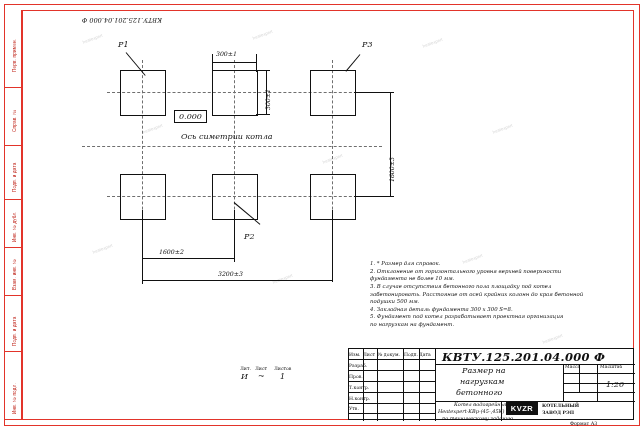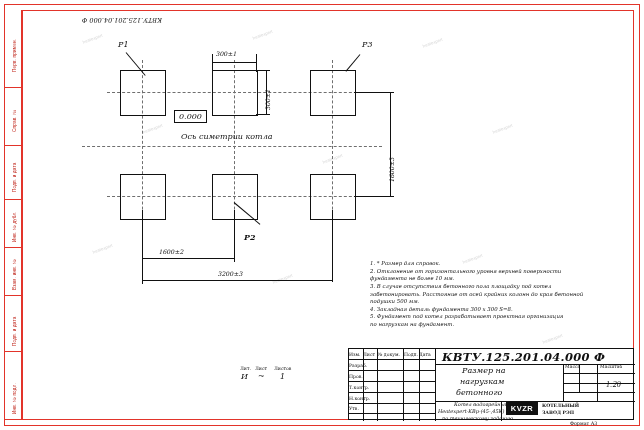--- a/index.html
+++ b/index.html
@@ -114,21 +114,21 @@
     <div class="square" style="left:98px;top:164px;width:44px;height:44px;"></div>
     <div class="square" style="left:190px;top:164px;width:44px;height:44px;"></div>
     <div class="square" style="left:288px;top:164px;width:44px;height:44px;"></div>
 
     <div class="lbl" style="left:96px;top:30px;">Р1</div>
     <div class="leader" style="left:104px;top:42px;width:30px;transform:rotate(50deg);"></div>
 
     <div class="lbl" style="left:340px;top:30px;">Р3</div>
     <div class="leader" style="left:338px;top:44px;width:22px;transform:rotate(130deg);"></div>
 
-    <div class="lbl" style="left:222px;top:222px;font-weight:bold;">Р2</div>
+    <div class="lbl" style="left:222px;top:222px;">Р2</div>
     <div class="leader" style="left:212px;top:192px;width:34px;transform:rotate(40deg);"></div>
 
     <div class="boxed" style="left:152px;top:100px;">0.000</div>
 
     <div class="lbl" style="left:124px;top:122px;margin-left:35px;">Ось симетрии котла</div>
 
     <div class="ext" style="left:190px;top:44px;height:18px;"></div>
     <div class="ext" style="left:234px;top:44px;height:18px;"></div>
     <div class="dim" style="left:190px;top:52px;width:44px;"></div>
     <div class="lbl-sm" style="left:194px;top:40px;">300±1</div>
@@ -219,21 +219,21 @@
 
     <div class="tbt" style="left:218px;top:356px;position:absolute;">Лит.</div>
     <div class="tbt" style="left:233px;top:356px;">Лист</div>
     <div class="tbt" style="left:252px;top:356px;">Листов</div>
     <div class="tbmid" style="left:219px;top:362px;">И</div>
     <div class="tbmid" style="left:236px;top:362px;">~</div>
     <div class="tbmid" style="left:258px;top:362px;">1</div>
 
     <div class="tbt" style="left:543px;top:354px;">Масса</div>
     <div class="tbt" style="left:578px;top:354px;">Масштаб</div>
-    <div class="tbmid" style="left:584px;top:370px;font-family:Liberation Serif, serif;">1:20</div>
+    <div class="tbmid" style="left:584px;top:370px;">1:20</div>
 
     <div class="logo" style="left:484px;top:392px;width:32px;height:13px;">KVZR</div>
     <div class="tbt" style="left:520px;top:393px;font-weight:bold;">КОТЕЛЬНЫЙ</div>
     <div class="tbt" style="left:520px;top:400px;font-weight:bold;">ЗАВОД РЭП</div>
 
   </div>
 
   <div class="footnote" style="left:570px;top:421px;">Формат А3</div>
 
 </div>

